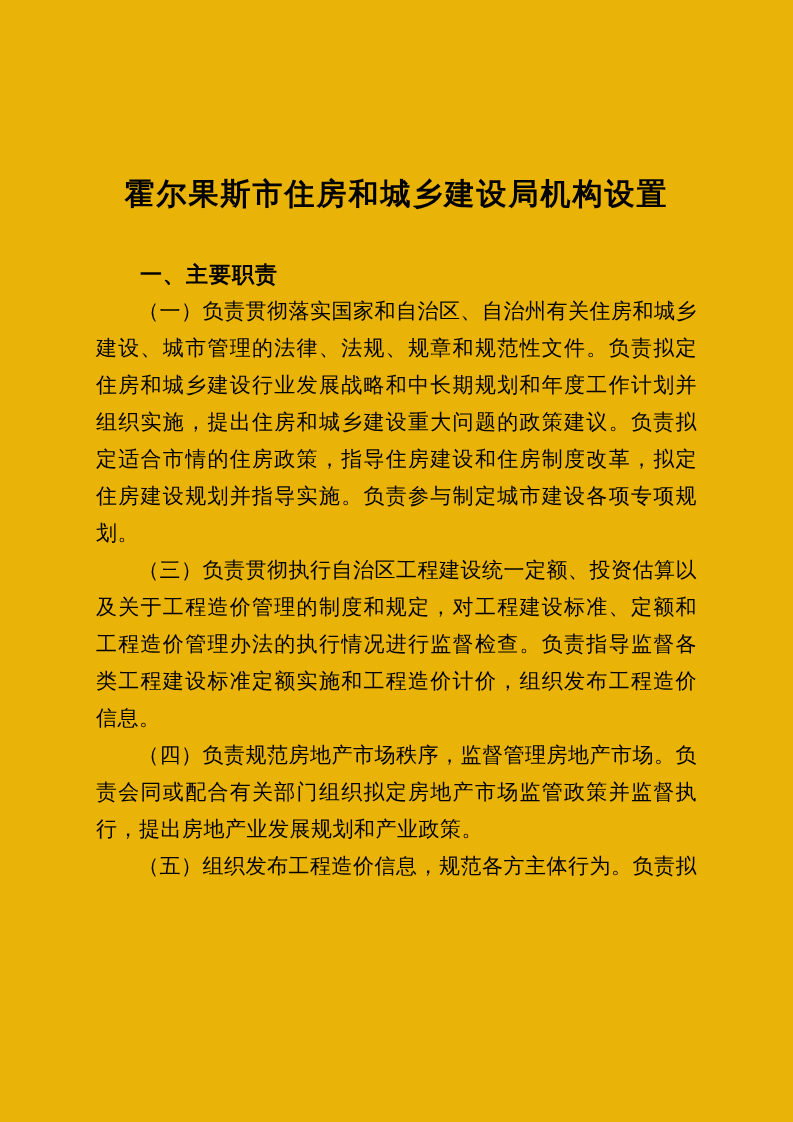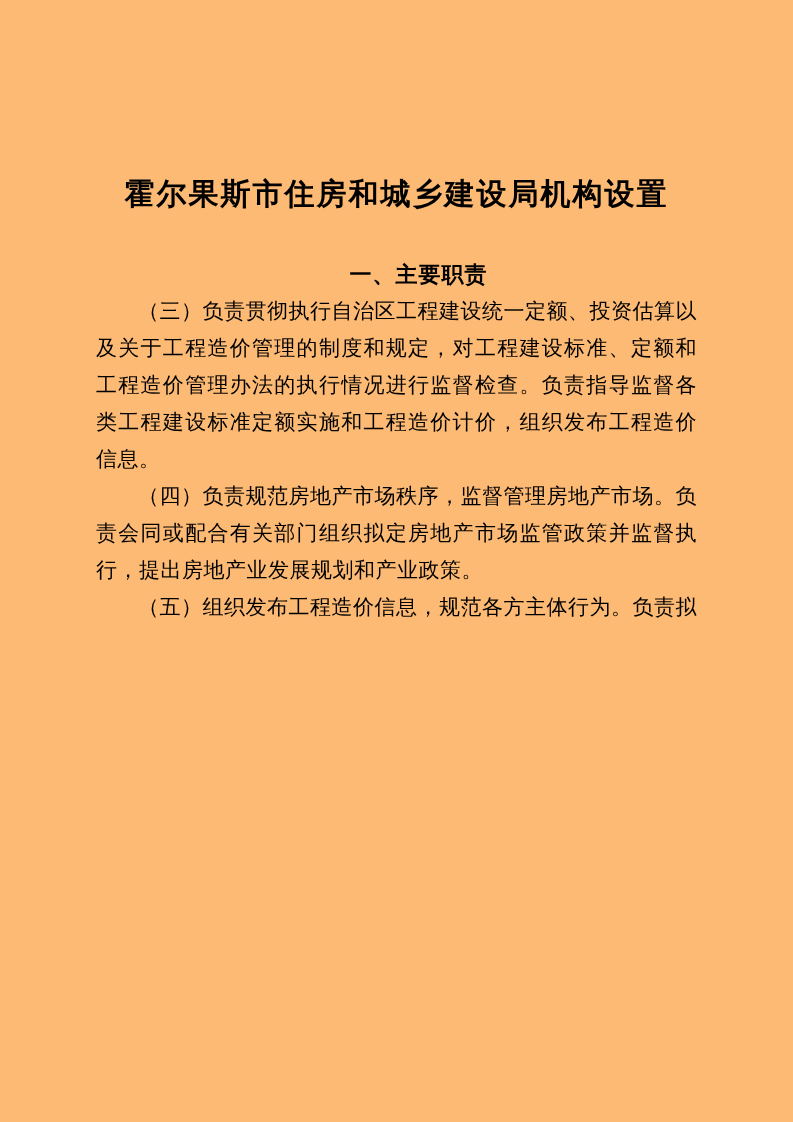--- a/index.html
+++ b/index.html
@@ -11,61 +11,61 @@
     width: 793px;
     height: 1122px;
     overflow: hidden;
     color: #000000;
   }
   .page {
     box-sizing: border-box;
     width: 793px;
     height: 1122px;
     padding: 172px 96px 0 96px;
-    background: #fdba74;
+    background: #eab308;
   }
   .doc-title {
     font-family: "Liberation Serif", "DejaVu Serif", serif;
     font-size: 30px;
     font-weight: bold;
     line-height: 44px;
     text-align: center;
     letter-spacing: 2px;
     margin: 0 0 40px 0;
     white-space: nowrap;
   }
   .section-heading {
     font-family: "Liberation Sans", "DejaVu Sans", sans-serif;
     font-size: 22px;
     font-weight: bold;
     line-height: 37px;
     margin: 0;
     text-indent: 2em;
     letter-spacing: 1px;
-    text-align: center;
   }
   .body-paragraph {
     font-family: "Liberation Serif", "DejaVu Serif", serif;
     font-size: 21px;
     line-height: 37px;
     letter-spacing: 0.5px;
     margin: 0;
     text-indent: 2em;
     text-align: justify;
     text-justify: inter-ideograph;
   }
 </style>
 </head>
 <body>
 
 <div class="page">
   <h1 class="doc-title">霍尔果斯市住房和城乡建设局机构设置</h1>
 
   <h2 class="section-heading">一、主要职责</h2>
 
+  <p class="body-paragraph">（一）负责贯彻落实国家和自治区、自治州有关住房和城乡建设、城市管理的法律、法规、规章和规范性文件。负责拟定住房和城乡建设行业发展战略和中长期规划和年度工作计划并组织实施，提出住房和城乡建设重大问题的政策建议。负责拟定适合市情的住房政策，指导住房建设和住房制度改革，拟定住房建设规划并指导实施。负责参与制定城市建设各项专项规划。</p>
 
 
   <p class="body-paragraph">（三）负责贯彻执行自治区工程建设统一定额、投资估算以及关于工程造价管理的制度和规定，对工程建设标准、定额和工程造价管理办法的执行情况进行监督检查。负责指导监督各类工程建设标准定额实施和工程造价计价，组织发布工程造价信息。</p>
 
   <p class="body-paragraph">（四）负责规范房地产市场秩序，监督管理房地产市场。负责会同或配合有关部门组织拟定房地产市场监管政策并监督执行，提出房地产业发展规划和产业政策。</p>
 
   <p class="body-paragraph">（五）组织发布工程造价信息，规范各方主体行为。负责拟</p>
 </div>
 
 </body></html>

